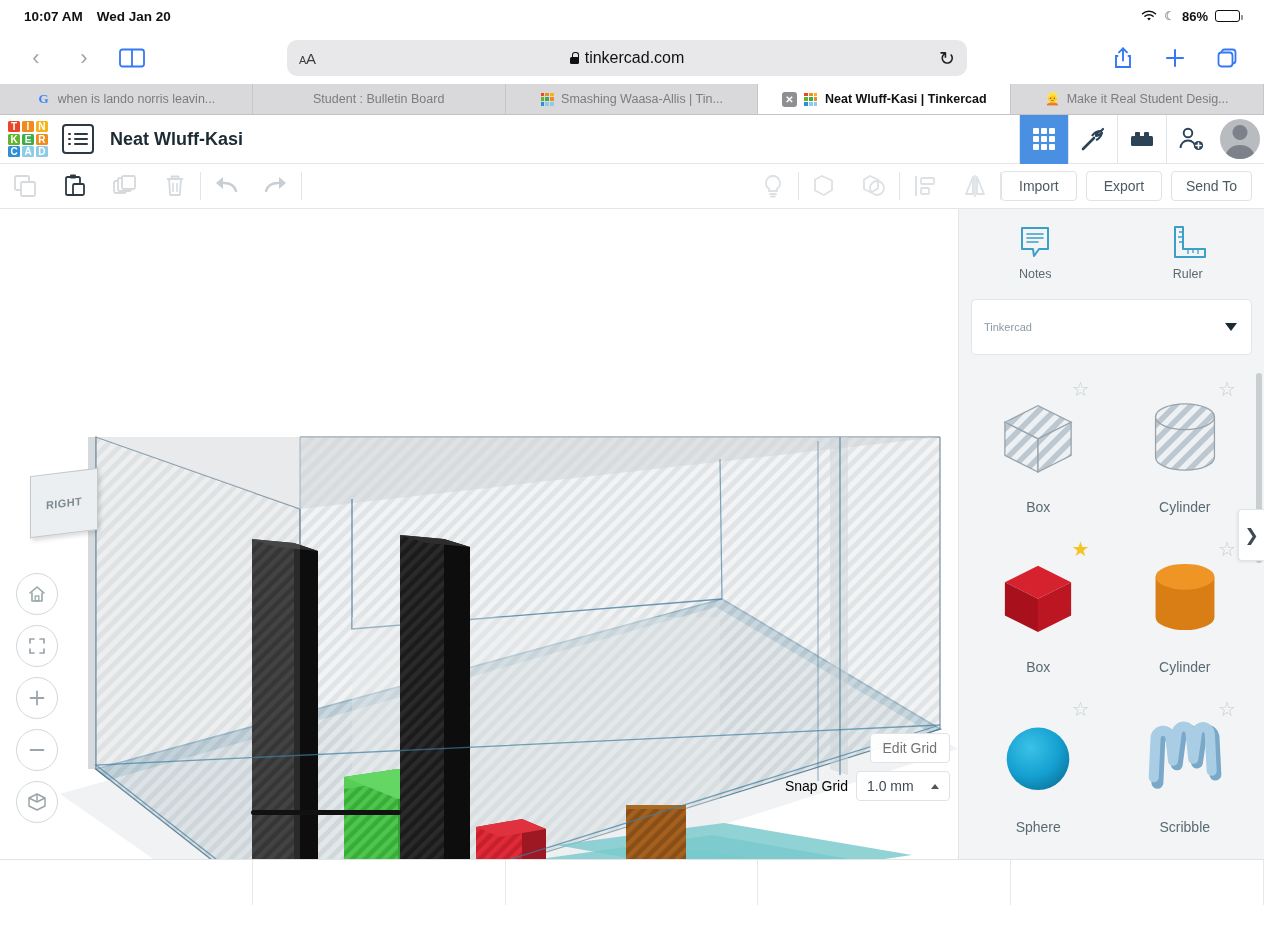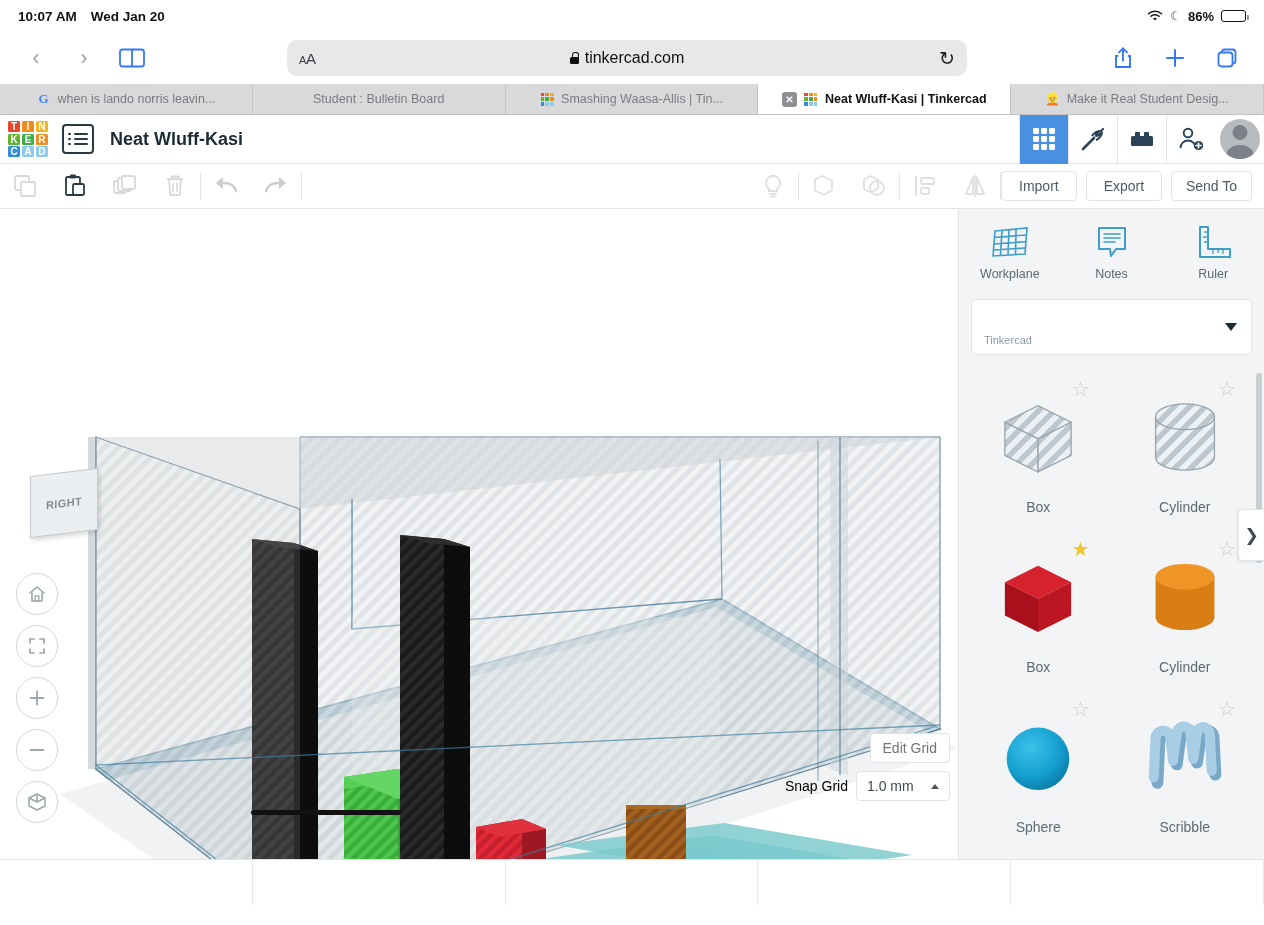--- a/index.html
+++ b/index.html
@@ -6,21 +6,21 @@
   html, body { width:1264px; height:925px; overflow:hidden; }
   body {
     font-family: "Liberation Sans", sans-serif;
     background:#ffffff;
     -webkit-font-smoothing:antialiased;
   }
 
   
   .statusbar{
     height:32px; display:flex; align-items:center;
-    padding:0 18px; font-size:13.5px; font-weight:600; color:#111;
+    padding:0 24px; font-size:13.5px; font-weight:600; color:#111;
     background:#ffffff;
   }
   .sb-left{ display:flex; align-items:center; gap:14px; }
   .sb-right{ margin-left:auto; display:flex; align-items:center; gap:7px; }
   .wifi-ic{ width:16px; height:12px; position:relative; }
   .moon-ic{ font-size:12px; color:#9aa0a6; }
   .batt-pct{ font-size:13px; font-weight:600; }
   .batt{ width:25px; height:12px; border:1.4px solid #111; border-radius:3px; position:relative; padding:1.4px; }
   .batt-fill{ height:100%; width:86%; background:#111; border-radius:1px; }
   .batt-cap{ position:absolute; right:-3.5px; top:3.5px; width:2px; height:5px; background:#111; border-radius:0 1px 1px 0; opacity:.45;}
@@ -135,21 +135,21 @@
                  background:#fff; border:1px solid #e0e4e6; border-right:none; border-radius:4px 0 0 4px;
                  display:flex; align-items:center; justify-content:center; color:#3f4a52; font-size:17px;
                  box-shadow:-1px 1px 3px rgba(0,0,0,.08); z-index:5;}
 
   
   .rpanel{ width:306px; background:#f2f4f5; border-left:1px solid #e1e5e7; display:flex; flex-direction:column; }
   .rp-tools{ height:86px; display:flex; background:#f2f4f5; }
   .rp-tool{ flex:1; display:flex; flex-direction:column; align-items:center; justify-content:center; gap:6px; }
   .rp-tool .lbl{ font-size:12.5px; color:#5a6a72; }
   .rp-select{ margin:4px 12px 10px; background:#fff; border:1px solid #e3e6e8; border-radius:5px;
-              height:56px; padding:7px 12px; display:flex; flex-direction:column; justify-content:flex-end;
+              height:56px; padding:7px 12px; display:flex; flex-direction:column; justify-content:center;
               position:relative; }
   .rp-select .k{ font-size:11px; color:#8d9aa2; line-height:14px; }
   .rp-select .v{ font-size:16px; color:#2b3a42; line-height:20px; }
   .rp-select .chev{ position:absolute; right:14px; top:50%; transform:translateY(-50%);
                     width:0;height:0;border-left:6px solid transparent;border-right:6px solid transparent;
                     border-top:8px solid #1c2b33; }
   .shapes{ flex:1; background:#f2f4f5; overflow:hidden; position:relative; padding:4px 6px 0; }
   .shape-grid{ display:grid; grid-template-columns:1fr 1fr; }
   .shape{ height:160px; position:relative; display:flex; flex-direction:column;
           align-items:center; justify-content:flex-start; padding-top:22px; }
@@ -608,29 +608,20 @@
     <div class="homebar">
         <i></i>
       </div>
   </div>
 
   <div class="panel-toggle">❯</div>
 
   <div class="rpanel">
     <div class="rp-tools">
       <div class="rp-tool">
-        <svg width="46" height="38" viewBox="0 0 46 38">
-            <g stroke="#3d9ec9" stroke-width="1.6" fill="none">
-              <path d="M8 8 40 5l-2 26L6 33z"></path>
-              <path d="M15 7.4 13.5 32M22 6.8 21 31.5M29 6.2 28.5 31M7.4 14.5 39.4 12M6.9 21 38.9 18.7M6.4 27 38.4 25"></path>
-            </g>
-          </svg>
-        <span class="lbl">Workplane</span>
-      </div>
-      <div class="rp-tool">
         <svg width="38" height="38" viewBox="0 0 38 38">
             <path d="M6 5h26v21h-9l-5 7-1-7H6z" stroke="#3d9ec9" stroke-width="2" fill="none" stroke-linejoin="round"></path>
             <g stroke="#3d9ec9" stroke-width="1.6" stroke-linecap="round">
               <path d="M11 11h16M11 15h16M11 19h11"></path>
             </g>
           </svg>
         <span class="lbl">Notes</span>
       </div>
       <div class="rp-tool">
         <svg width="42" height="38" viewBox="0 0 42 38">

